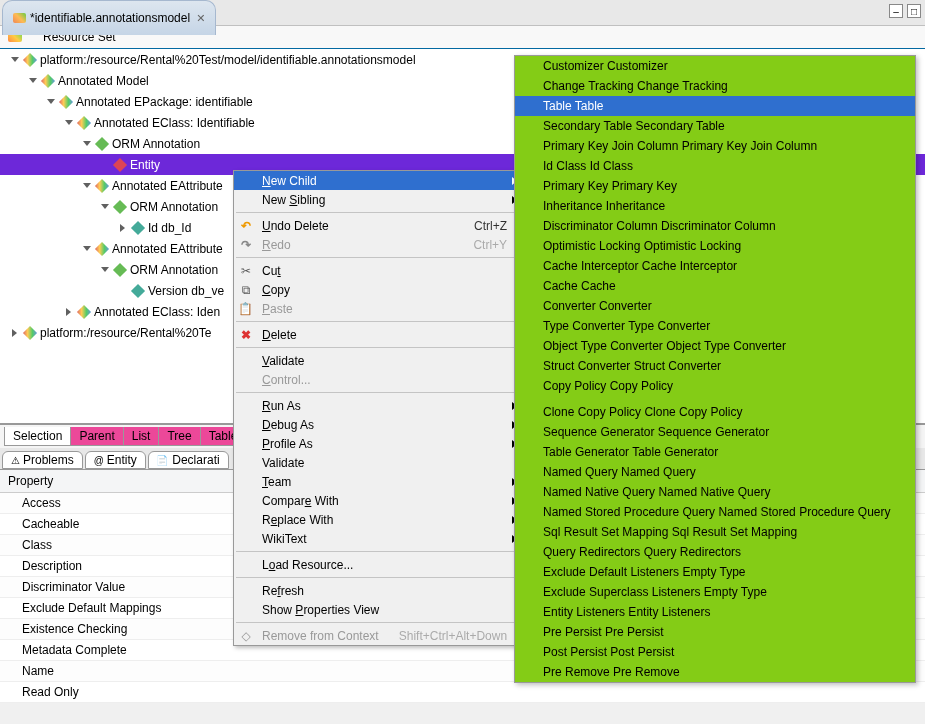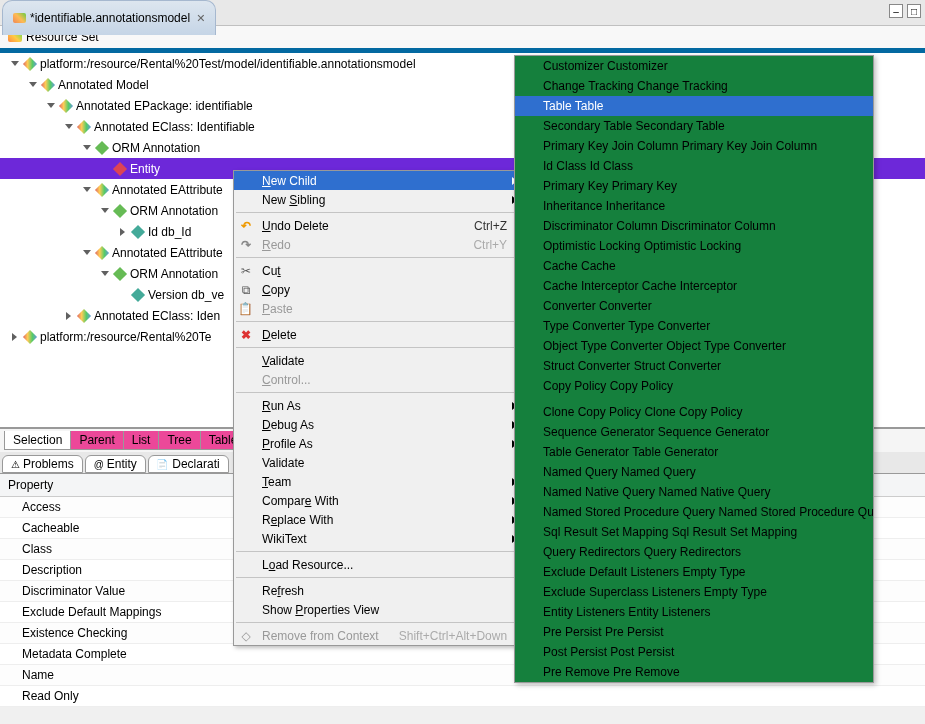--- a/index.html
+++ b/index.html
@@ -3,21 +3,21 @@
 <meta charset="utf-8">
 <style>
 * { margin: 0; padding: 0; box-sizing: border-box; font-family: "Segoe UI", Tahoma, sans-serif; font-size: 12px; }
 body { width: 925px; height: 724px; background: #f0f0f0; overflow: hidden; position: relative; }
 .editor-tab-bar { display: flex; background: #e8e8e8; height: 26px; border-bottom: 1px solid #c0c0c0; position: relative; }
 .editor-tab { display: flex; align-items: center; gap: 4px; background: linear-gradient(#dde6ef, #c5d5e6); border: 1px solid #a6b8cf; border-bottom: none; border-top-left-radius: 10px; border-top-right-radius: 10px; padding: 17px 10px; margin-left: 2px; }
 .tab-icon { width: 13px; height: 10px; background: linear-gradient(45deg, #e85, #fb5, #6c4); border-radius: 2px; }
 .tab-close { font-size: 11px; color: #666; cursor: pointer; margin-left: 2px; }
 .win-controls { position: absolute; right: 4px; top: 4px; display: flex; gap: 4px; }
 .win-btn { width: 14px; height: 14px; border: 1px solid #888; background: #fff; display: flex; align-items: center; justify-content: center; font-size: 10px; }
-.resource-header { display: flex; align-items: center; gap: 4px; padding: 4px 8px; border-bottom: 5px solid #0369a1; background: #f8f8f8; }
+.resource-header { display: flex; align-items: center; gap: 21px; padding: 4px 8px; border-bottom: 1px solid #0369a1; background: #f8f8f8; }
 .resource-icon { width: 14px; height: 10px; background: linear-gradient(45deg, #f84, #fc4, #6d5); border-radius: 2px; }
 .tree-pane { background: #fff; height: 375px; overflow: hidden; border-bottom: 1px solid #999; }
 .tree-row { display: flex; align-items: center; height: 21px; padding-left: 10px; white-space: nowrap; }
 .toggle { width: 10px; height: 10px; display: inline-flex; align-items: center; justify-content: center; margin-right: 2px; }
 .toggle.open::before { content: ''; border: 4px solid transparent; border-top: 5px solid #606060; margin-top: 4px; }
 .toggle.closed::before { content: ''; border: 4px solid transparent; border-left: 5px solid #606060; margin-left: 3px; }
 .diamond { width: 10px; height: 10px; transform: rotate(45deg); margin: 0 5px 0 3px; flex-shrink: 0; }
 .d-multi { background: linear-gradient(45deg, #d66, #fc5, #5c6, #69d); }
 .d-red { background: #d45; }
 .d-blue { background: #4a9; }
@@ -43,21 +43,21 @@
 .ctx-arrow { position: absolute; right: 6px; }
 .ctx-arrow::before { content: ''; border: 4px solid transparent; border-left: 5px solid currentColor; display: block; }
 .ctx-ico { position: absolute; left: 5px; width: 14px; height: 14px; display: flex; align-items: center; justify-content: center; }
 .i-undo { color: #e90; font-weight: bold; }
 .i-redo { color: #888; font-weight: bold; }
 .i-cut { color: #555; }
 .i-copy { color: #555; }
 .i-paste { color: #aaa; }
 .i-del { color: #d33; font-weight: bold; }
 
-.sub-menu { position: absolute; background: #15803d; border: 1px solid #999; box-shadow: 2px 2px 5px rgba(0,0,0,0.25); z-index: 110; left: 514px; top: 55px; width: 360px; max-height: 675px; overflow: hidden; }
+.sub-menu { position: absolute; background: #84cc16; border: 1px solid #999; box-shadow: 2px 2px 5px rgba(0,0,0,0.25); z-index: 110; left: 514px; top: 55px; width: 402px; max-height: 675px; overflow: hidden; }
 .sub-item { display: flex; align-items: center; padding: 3px 10px 3px 28px; position: relative; white-space: nowrap; }
 .sub-item.hover { background: #2f6fcf; color: #fff; }
 .sub-ico { position: absolute; left: 5px; width: 14px; height: 14px; }
 .sub-ico .diamond { width: 9px; height: 9px; margin: 2px; }
 </style>
 </head>
 <body>
 
 <div class="editor-tab-bar">
   <div class="editor-tab">
@@ -333,28 +333,28 @@
     <div class="sub-item">
       <span class="sub-ico"><span class="diamond d-multi"></span></span>
       <span>Discriminator Column Discriminator Column</span>
     </div>
     <div class="sub-item">
       <span class="sub-ico"><span class="diamond d-multi"></span></span>
       <span>Optimistic Locking Optimistic Locking</span>
     </div>
     <div class="sub-item">
       <span class="sub-ico"><span class="diamond d-multi"></span></span>
+      <span>Cache Interceptor Cache Interceptor</span>
+    </div>
+    <div class="sub-item">
+      <span class="sub-ico"><span class="diamond d-multi"></span></span>
       <span>Cache Cache</span>
     </div>
     <div class="sub-item">
       <span class="sub-ico"><span class="diamond d-multi"></span></span>
-      <span>Cache Interceptor Cache Interceptor</span>
-    </div>
-    <div class="sub-item">
-      <span class="sub-ico"><span class="diamond d-multi"></span></span>
       <span>Converter Converter</span>
     </div>
     <div class="sub-item">
       <span class="sub-ico"><span class="diamond d-multi"></span></span>
       <span>Type Converter Type Converter</span>
     </div>
     <div class="sub-item">
       <span class="sub-ico"><span class="diamond d-multi"></span></span>
       <span>Object Type Converter Object Type Converter</span>
     </div>

